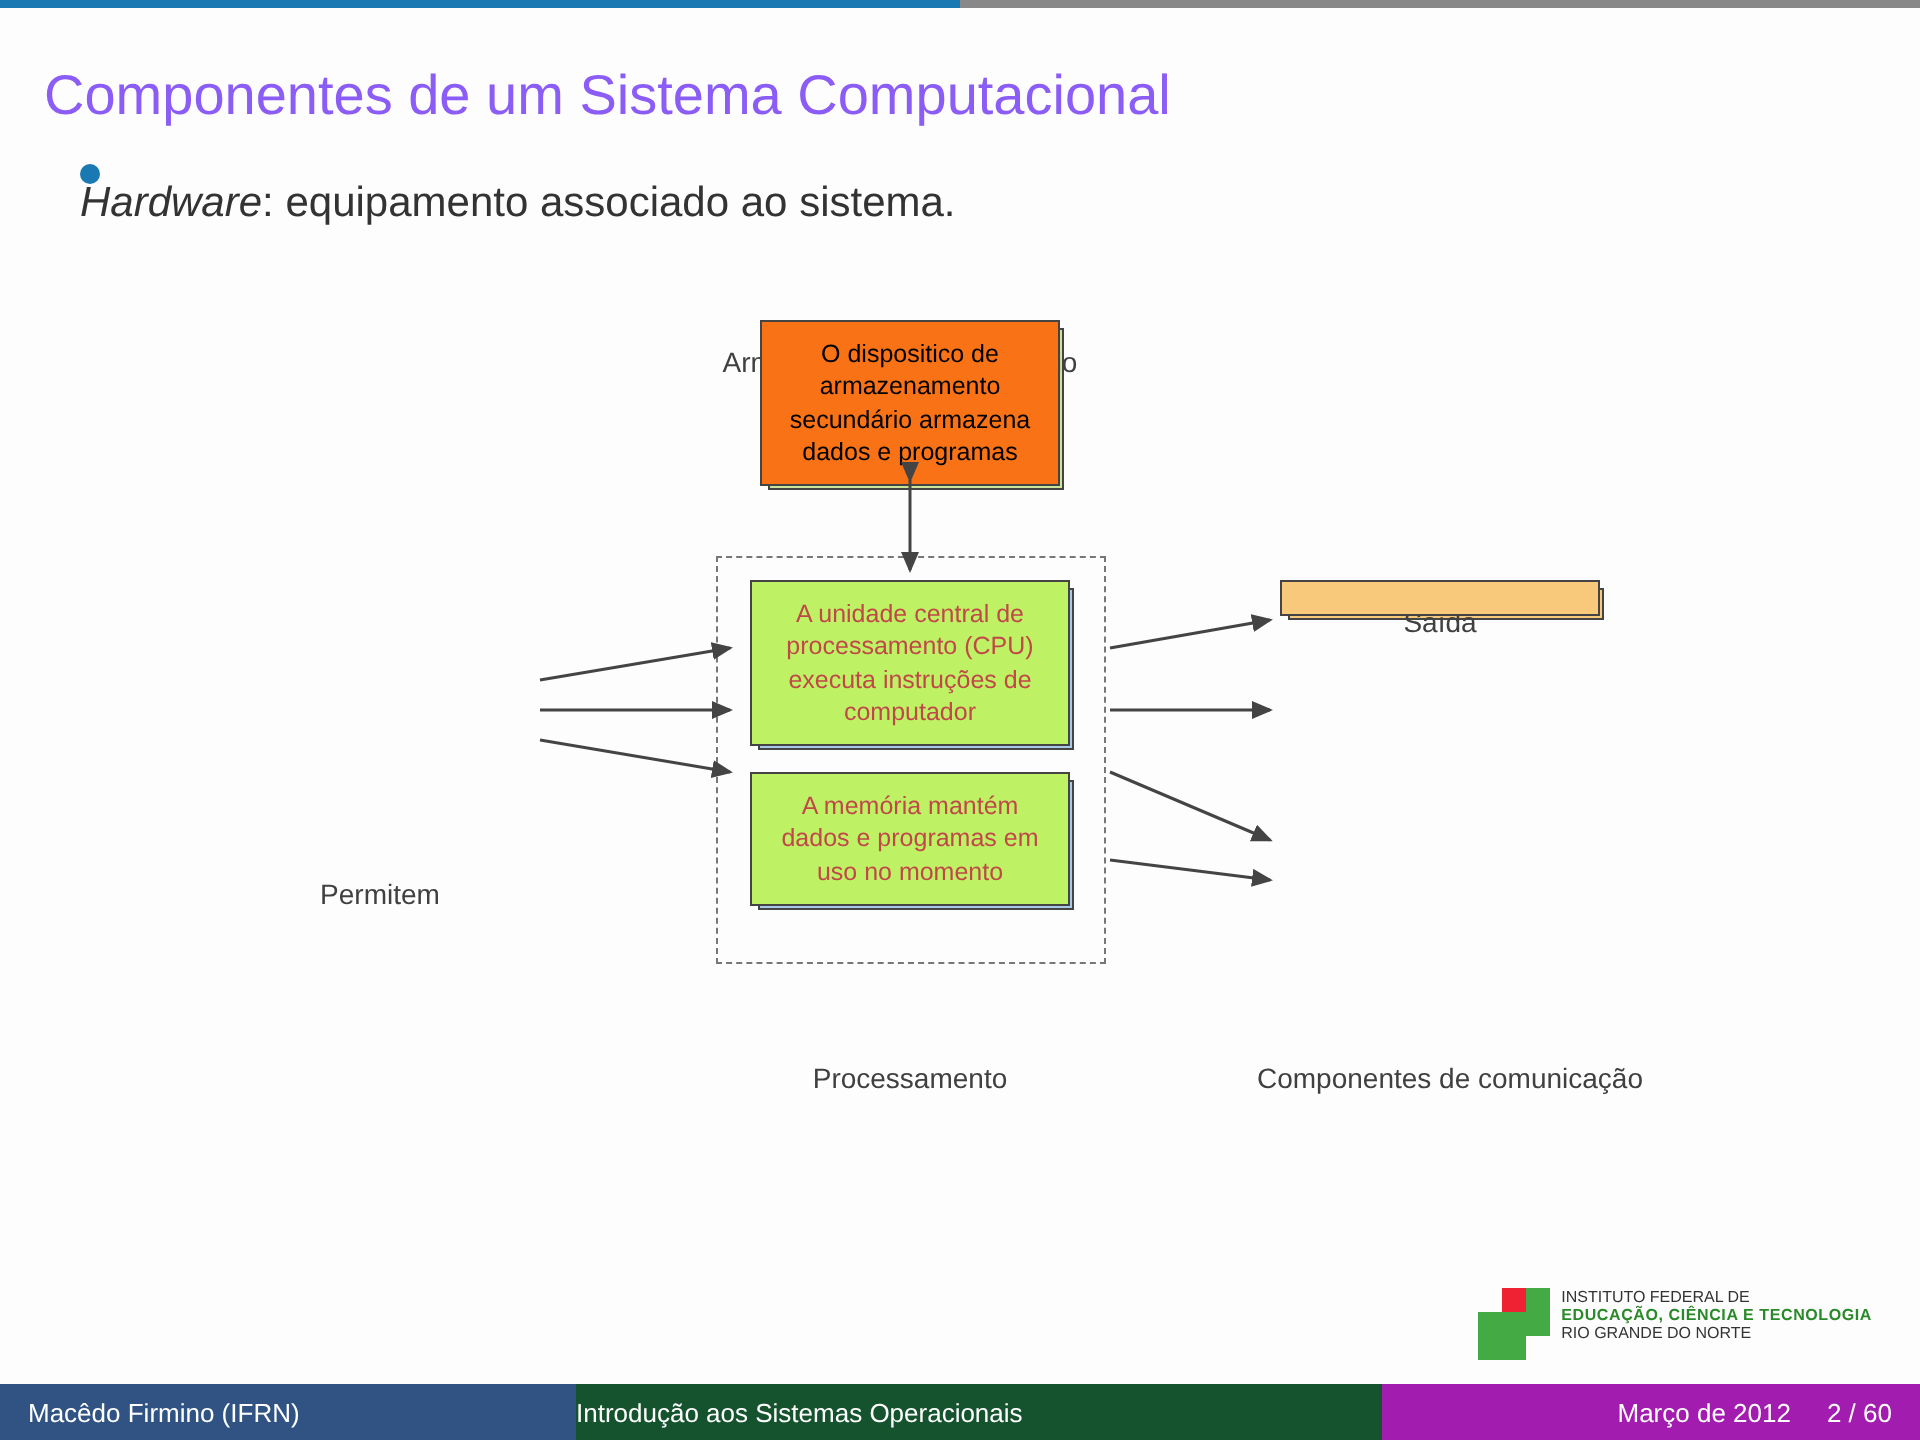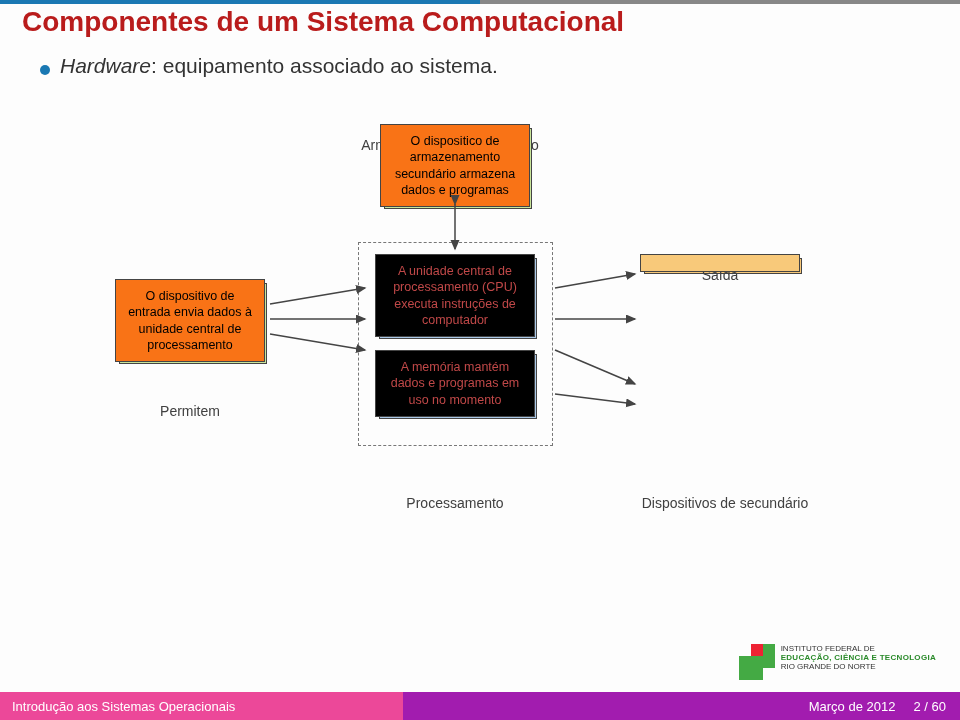--- a/index.html
+++ b/index.html
@@ -8,31 +8,32 @@
   font-family: sans-serif;
   background: #fdfdfd;
   position: relative;
   overflow: hidden;
 }
 .topbar {
   height: 4px;
   background: linear-gradient(to right, #1a78b3 0%, #1a78b3 50%, #888 50%, #888 100%);
 }
 .title {
-  color: #b91c1c;
+  color: #8b5cf6;
   font-size: 28px;
-  font-weight: 700;
-  padding: 2px 22px 10px;
+  font-weight: 400;
+  padding: 28px 22px 10px;
 }
 .bullet-item {
   display: flex;
   align-items: baseline;
   padding: 6px 40px;
   font-size: 21px;
   color: #333;
+  flex-direction: column;
 }
 .bullet-item .bullet {
   width: 10px; height: 10px;
   border-radius: 50%;
   background: #1a78b3;
   margin-right: 10px;
   position: relative;
   top: 2px;
 }
 .bullet-item em { font-style: italic; }
@@ -59,40 +60,40 @@
 }
 .box .shadow {
   position: absolute;
   left: 3px; top: 3px;
   width: 100%; height: 100%;
   border: 1px solid #444;
   z-index: -1;
 }
 .box.green { background: #f97316; }
 .box.green .shadow { background: #c9e59a; }
-.box.blue { background: #000000; color: #c04848; }
+.box.blue { background: #bef264; color: #c04848; }
 .box.blue .shadow { background: #a9c8e8; }
 .box.orange { background: #f8c97a; color: #c04848; }
 .box.orange .shadow { background: #f8c97a; }
 .dashed {
   position: absolute;
   border: 1.5px dashed #777;
 }
 svg.arrows { position: absolute; left: 0; top: 0; }
 
 .footer {
   position: absolute;
   left: 0; bottom: 0;
   width: 100%; height: 28px;
   display: flex;
   font-size: 13px;
   color: #fff;
 }
 .footer .seg1 { background: #305383; flex: 0 0 30%; display:flex; align-items:center; padding-left:14px;}
-.footer .seg2 { background: #ec4899; flex: 0 0 42%; display:flex; align-items:center; padding-left:12px;}
+.footer .seg2 { background: #14532d; flex: 0 0 42%; display:flex; align-items:center; }
 .footer .seg3 { background: #a21caf; flex: 1; display:flex; align-items:center; justify-content:flex-end; padding-right:14px;}
 
 .logo {
   position: absolute;
   right: 24px; bottom: 40px;
   display: flex; align-items: flex-start;
   font-size: 8px; line-height: 1.15;
   color: #333;
 }
 .logo .mark {
@@ -126,24 +127,20 @@
 
 <div class="diagram">
 
   <div class="dlabel" style="left:340px; top:6px; width:220px;">Armazenamento Secundário</div>
 
   <div class="box green" style="left:380px; top:30px; width:150px;">
     <div class="shadow"></div>
     <span>O dispositico de armazenamento secundário armazena dados e programas</span>
   </div>
 
-  <div class="box green" style="left:115px; top:185px; width:150px;">
-    <div class="shadow"></div>
-    <span>O dispositivo de entrada envia dados à unidade central de processamento</span>
-  </div>
   <div class="dlabel" style="left:155px; top:272px; width:70px;">Permitem</div>
 
   <div class="dashed" style="left:358px; top:148px; width:195px; height:204px;"></div>
 
   <div class="box blue" style="left:375px; top:160px; width:160px;">
     <div class="shadow"></div>
     <span>A unidade central de processamento (CPU) executa instruções de computador</span>
   </div>
 
   <div class="box blue" style="left:375px; top:256px; width:160px;">
@@ -153,21 +150,21 @@
 
   <div class="dlabel" style="left:395px; top:364px; width:120px;">Processamento</div>
 
   <div class="dlabel" style="left:690px; top:136px; width:60px;">Saída</div>
 
   <div class="box orange" style="left:640px; top:160px; width:160px;">
     <div class="shadow"></div>
   </div>
 
 
-  <div class="dlabel" style="left:625px; top:364px; width:200px;">Dispositivos de secundário</div>
+  <div class="dlabel" style="left:625px; top:364px; width:200px;">Componentes de comunicação</div>
 
   <svg class="arrows" width="960" height="470">
     <defs>
       <marker id="ah" markerWidth="8" markerHeight="8" refX="6" refY="3" orient="auto">
         <path d="M0,0 L7,3 L0,6 Z" fill="#444"></path>
       </marker>
     </defs>
 
     <line x1="455" y1="110" x2="455" y2="155" stroke="#444" stroke-width="1.5" marker-end="url(#ah)" marker-start="url(#ah)"></line>
 
@@ -194,19 +191,20 @@
       <div class="sq s7"></div>
   </div>
   <div class="txt">
     <div>INSTITUTO FEDERAL DE</div>
     <div><b>EDUCAÇÃO, CIÊNCIA E TECNOLOGIA</b></div>
     <div>RIO GRANDE DO NORTE</div>
   </div>
 </div>
 
 <div class="footer">
+  <div class="seg1">Macêdo Firmino (IFRN)</div>
   <div class="seg2">Introdução aos Sistemas Operacionais</div>
   <div class="seg3">
     <span>Março de 2012</span>
     <span style="width:18px;display:inline-block"></span>
     <span>2 / 60</span>
   </div>
 </div>
 
 </body></html>

